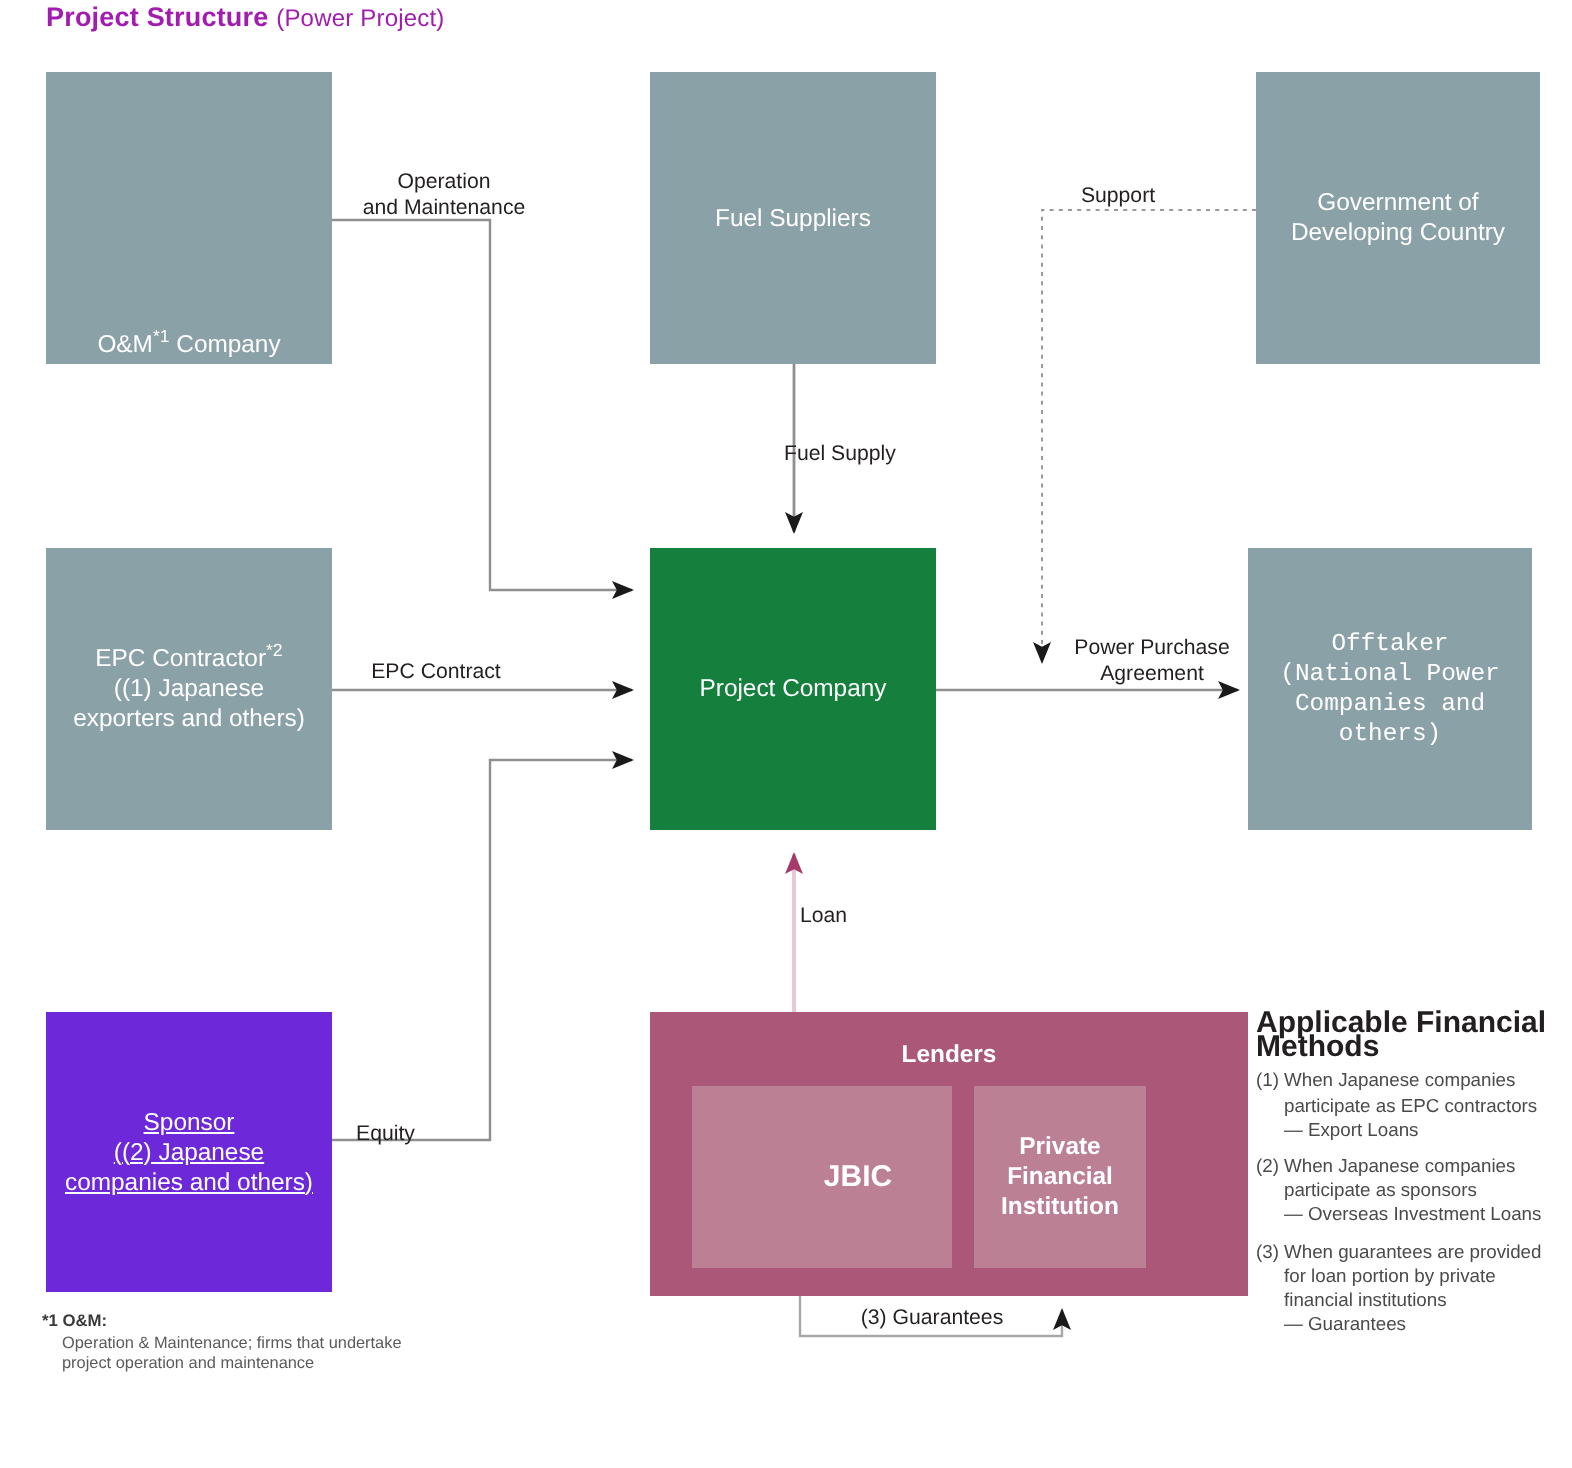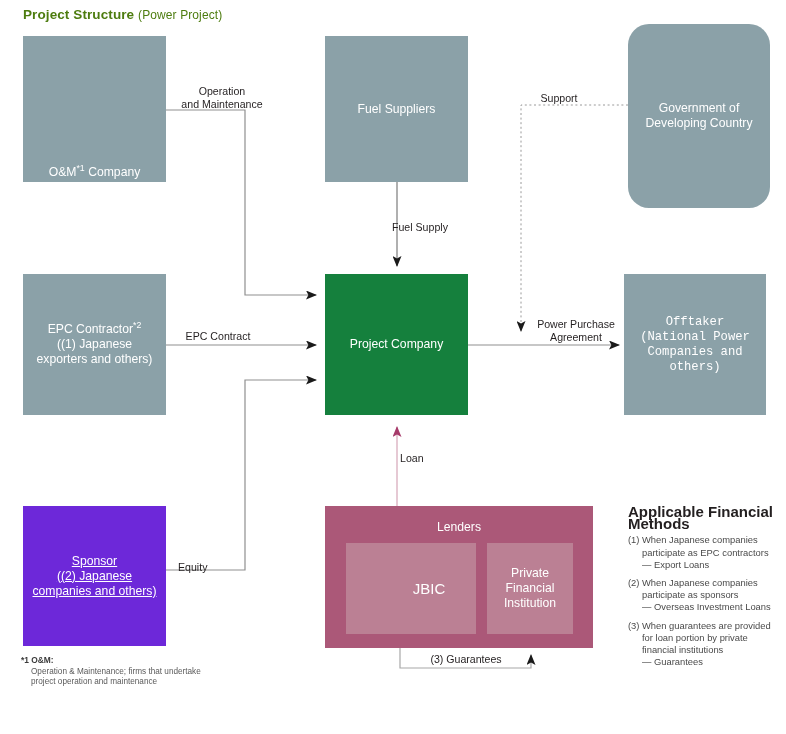--- a/index.html
+++ b/index.html
@@ -14,24 +14,24 @@
   #page {
     position: relative;
     width: 786px;
     height: 734px;
     background: #ffffff;
     overflow: hidden;
   }
   .title {
     position: absolute;
     left: 23px;
-    top: 7px;
+    top: 1px;
     font-size: 13.5px;
     font-weight: bold;
-    color: #4d7c0f;
+    color: #a21caf;
     letter-spacing: 0.1px;
     white-space: nowrap;
   }
   .title .sub {
     font-weight: normal;
     font-size: 12px;
   }
   .node {
     position: absolute;
     display: flex;
@@ -174,41 +174,41 @@
   </svg>
 
   <div class="node node-gray" style="left:23px; top:36px; width:143px; height:146px;align-items:flex-end;">
     <span>O&amp;M<sup>*1</sup> Company</span>
   </div>
 
   <div class="node node-gray" style="left:325px; top:36px; width:143px; height:146px;">
     <span>Fuel Suppliers</span>
   </div>
 
-  <div class="node node-gray" style="left:628px; top:24px; width:142px; height:184px;border-radius:21px;">
+  <div class="node node-gray" style="left:628px; top:36px; width:142px; height:146px;">
     <span>Government of<br>Developing Country</span>
   </div>
 
   <div class="node node-gray" style="left:23px; top:274px; width:143px; height:141px;">
     <span>EPC Contractor<sup>*2</sup><br>((1) Japanese<br>exporters and others)</span>
   </div>
 
   <div class="node node-blue" style="left:325px; top:274px; width:143px; height:141px;">
     <span>Project Company</span>
   </div>
 
   <div class="node node-gray" style="left:624px; top:274px; width:142px; height:141px;font-family:Liberation Mono, monospace;">
     <span>Offtaker<br>(National Power<br>Companies and others)</span>
   </div>
 
   <div class="node node-teal" style="left:23px; top:506px; width:143px; height:140px;">
     <span>Sponsor<br>((2) Japanese<br>companies and others)</span>
   </div>
 
-  <div class="node node-plum" style="left:325px; top:506px; width:268px; height:142px; display:block;">
+  <div class="node node-plum" style="left:325px; top:506px; width:299px; height:142px; display:block;font-weight:bold;">
     <div class="lenders-title">Lenders</div>
     <div class="node node-plum-inner" style="left:21px; top:37px; width:130px; height:91px;padding-left:40px;">
       <span style="font-size:15px;">JBIC</span>
     </div>
     <div class="node node-plum-inner" style="left:162px; top:37px; width:86px; height:91px;">
       <span>Private<br>Financial<br>Institution</span>
     </div>
   </div>
 
   <div class="edge-label" style="left:176px; top:85px; width:92px;">Operation<br>and Maintenance</div>

